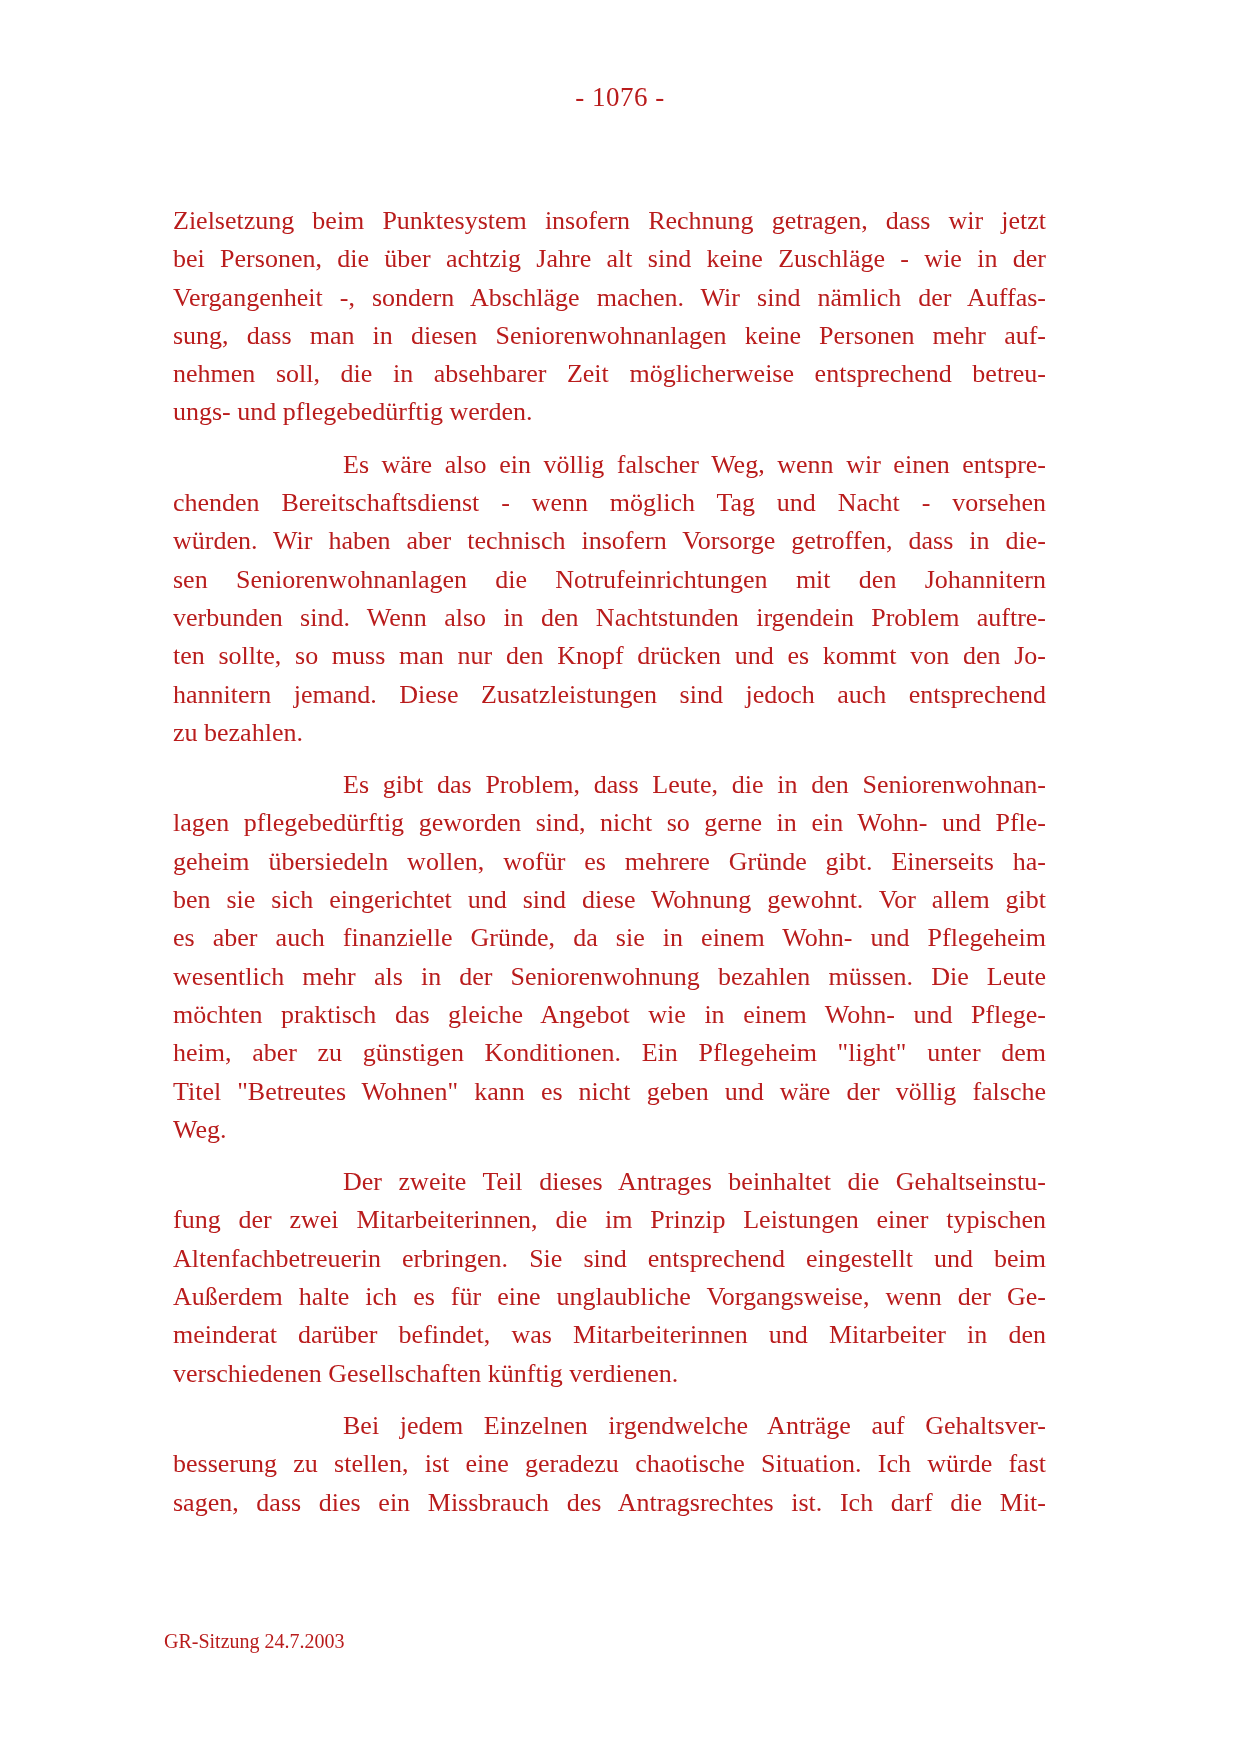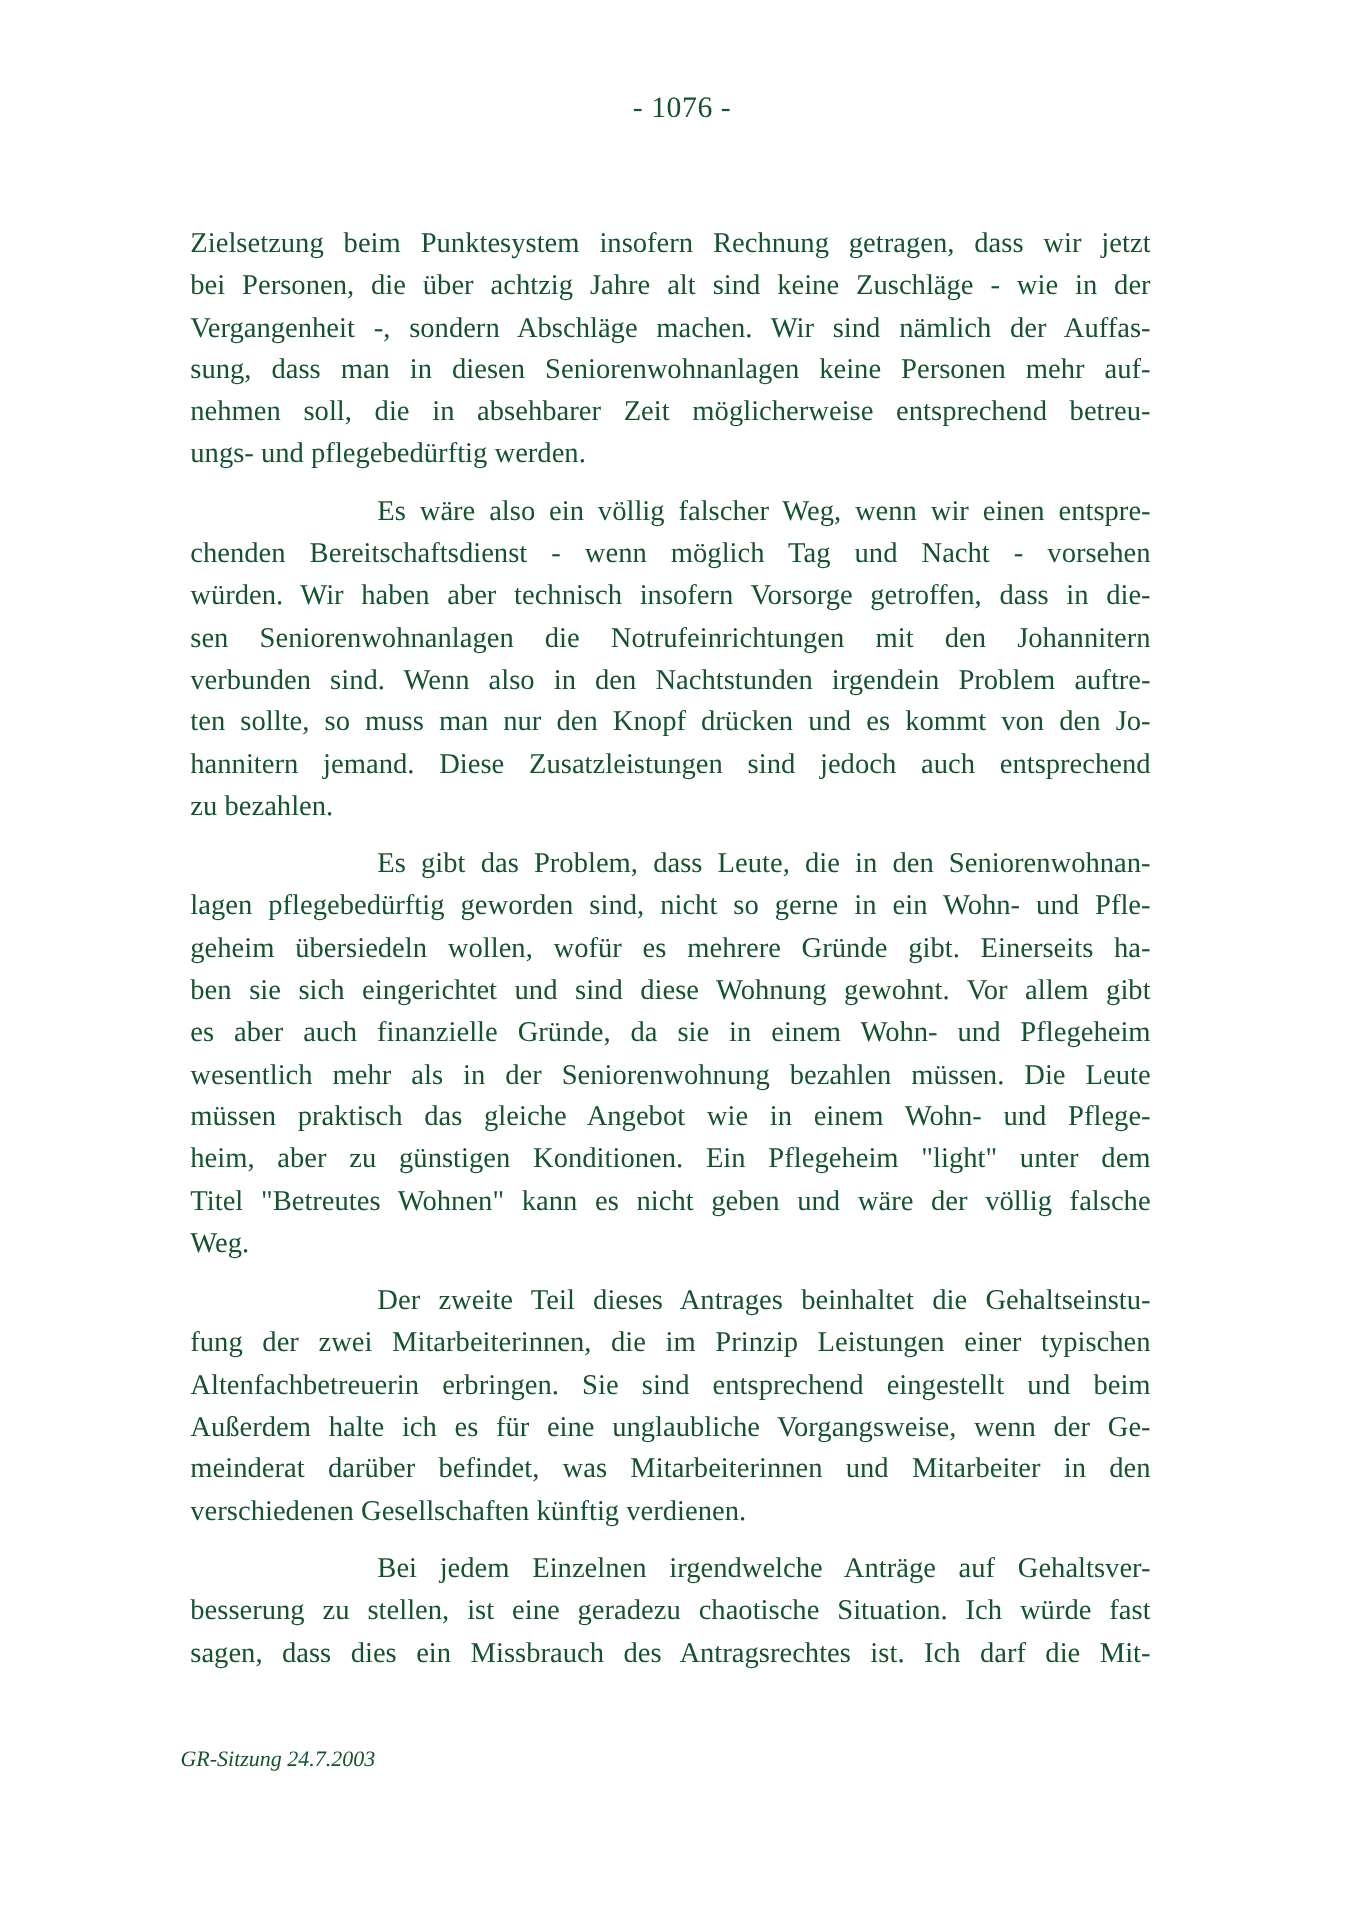--- a/index.html
+++ b/index.html
@@ -7,21 +7,21 @@
     padding: 0;
     background: #ffffff;
   }
   .page {
     position: relative;
     width: 1240px;
     height: 1755px;
     background: #ffffff;
     overflow: hidden;
     font-family: "Liberation Serif", "DejaVu Serif", serif;
-    color: #14532d;
+    color: #b91c1c;
   }
   .page-number {
     position: absolute;
     top: 80px;
     left: 0;
     width: 1240px;
     text-align: center;
     font-size: 27px;
     line-height: 34px;
     letter-spacing: 0.5px;
@@ -46,24 +46,23 @@
   }
   .line.indent {
     padding-left: 170px;
   }
   .line.end {
     text-align-last: left;
   }
   .footer {
     position: absolute;
     left: 164px;
-    top: 1586px;
+    top: 1628px;
     font-size: 20px;
     line-height: 26px;
-    font-style: italic;
   }
 </style>
 </head>
 <body>
 
 <div class="page">
 
   <div class="page-number">- 1076 -</div>
 
   <div class="content">
@@ -88,21 +87,21 @@
       <div class="line end">zu bezahlen.</div>
     </div>
 
     <div class="para">
       <div class="line indent">Es gibt das Problem, dass Leute, die in den Seniorenwohnan-</div>
       <div class="line">lagen pflegebedürftig geworden sind, nicht so gerne in ein Wohn- und Pfle-</div>
       <div class="line">geheim übersiedeln wollen, wofür es mehrere Gründe gibt. Einerseits ha-</div>
       <div class="line">ben sie sich eingerichtet und sind diese Wohnung gewohnt. Vor allem gibt</div>
       <div class="line">es aber auch finanzielle Gründe, da sie in einem Wohn- und Pflegeheim</div>
       <div class="line">wesentlich mehr als in der Seniorenwohnung bezahlen müssen. Die Leute</div>
-      <div class="line">müssen praktisch das gleiche Angebot wie in einem Wohn- und Pflege-</div>
+      <div class="line">möchten praktisch das gleiche Angebot wie in einem Wohn- und Pflege-</div>
       <div class="line">heim, aber zu günstigen Konditionen. Ein Pflegeheim "light" unter dem</div>
       <div class="line">Titel "Betreutes Wohnen" kann es nicht geben und wäre der völlig falsche</div>
       <div class="line end">Weg.</div>
     </div>
 
     <div class="para">
       <div class="line indent">Der zweite Teil dieses Antrages beinhaltet die Gehaltseinstu-</div>
       <div class="line">fung der zwei Mitarbeiterinnen, die im Prinzip Leistungen einer typischen</div>
       <div class="line">Altenfachbetreuerin erbringen. Sie sind entsprechend eingestellt und beim</div>
       <div class="line">Außerdem halte ich es für eine unglaubliche Vorgangsweise, wenn der Ge-</div>

